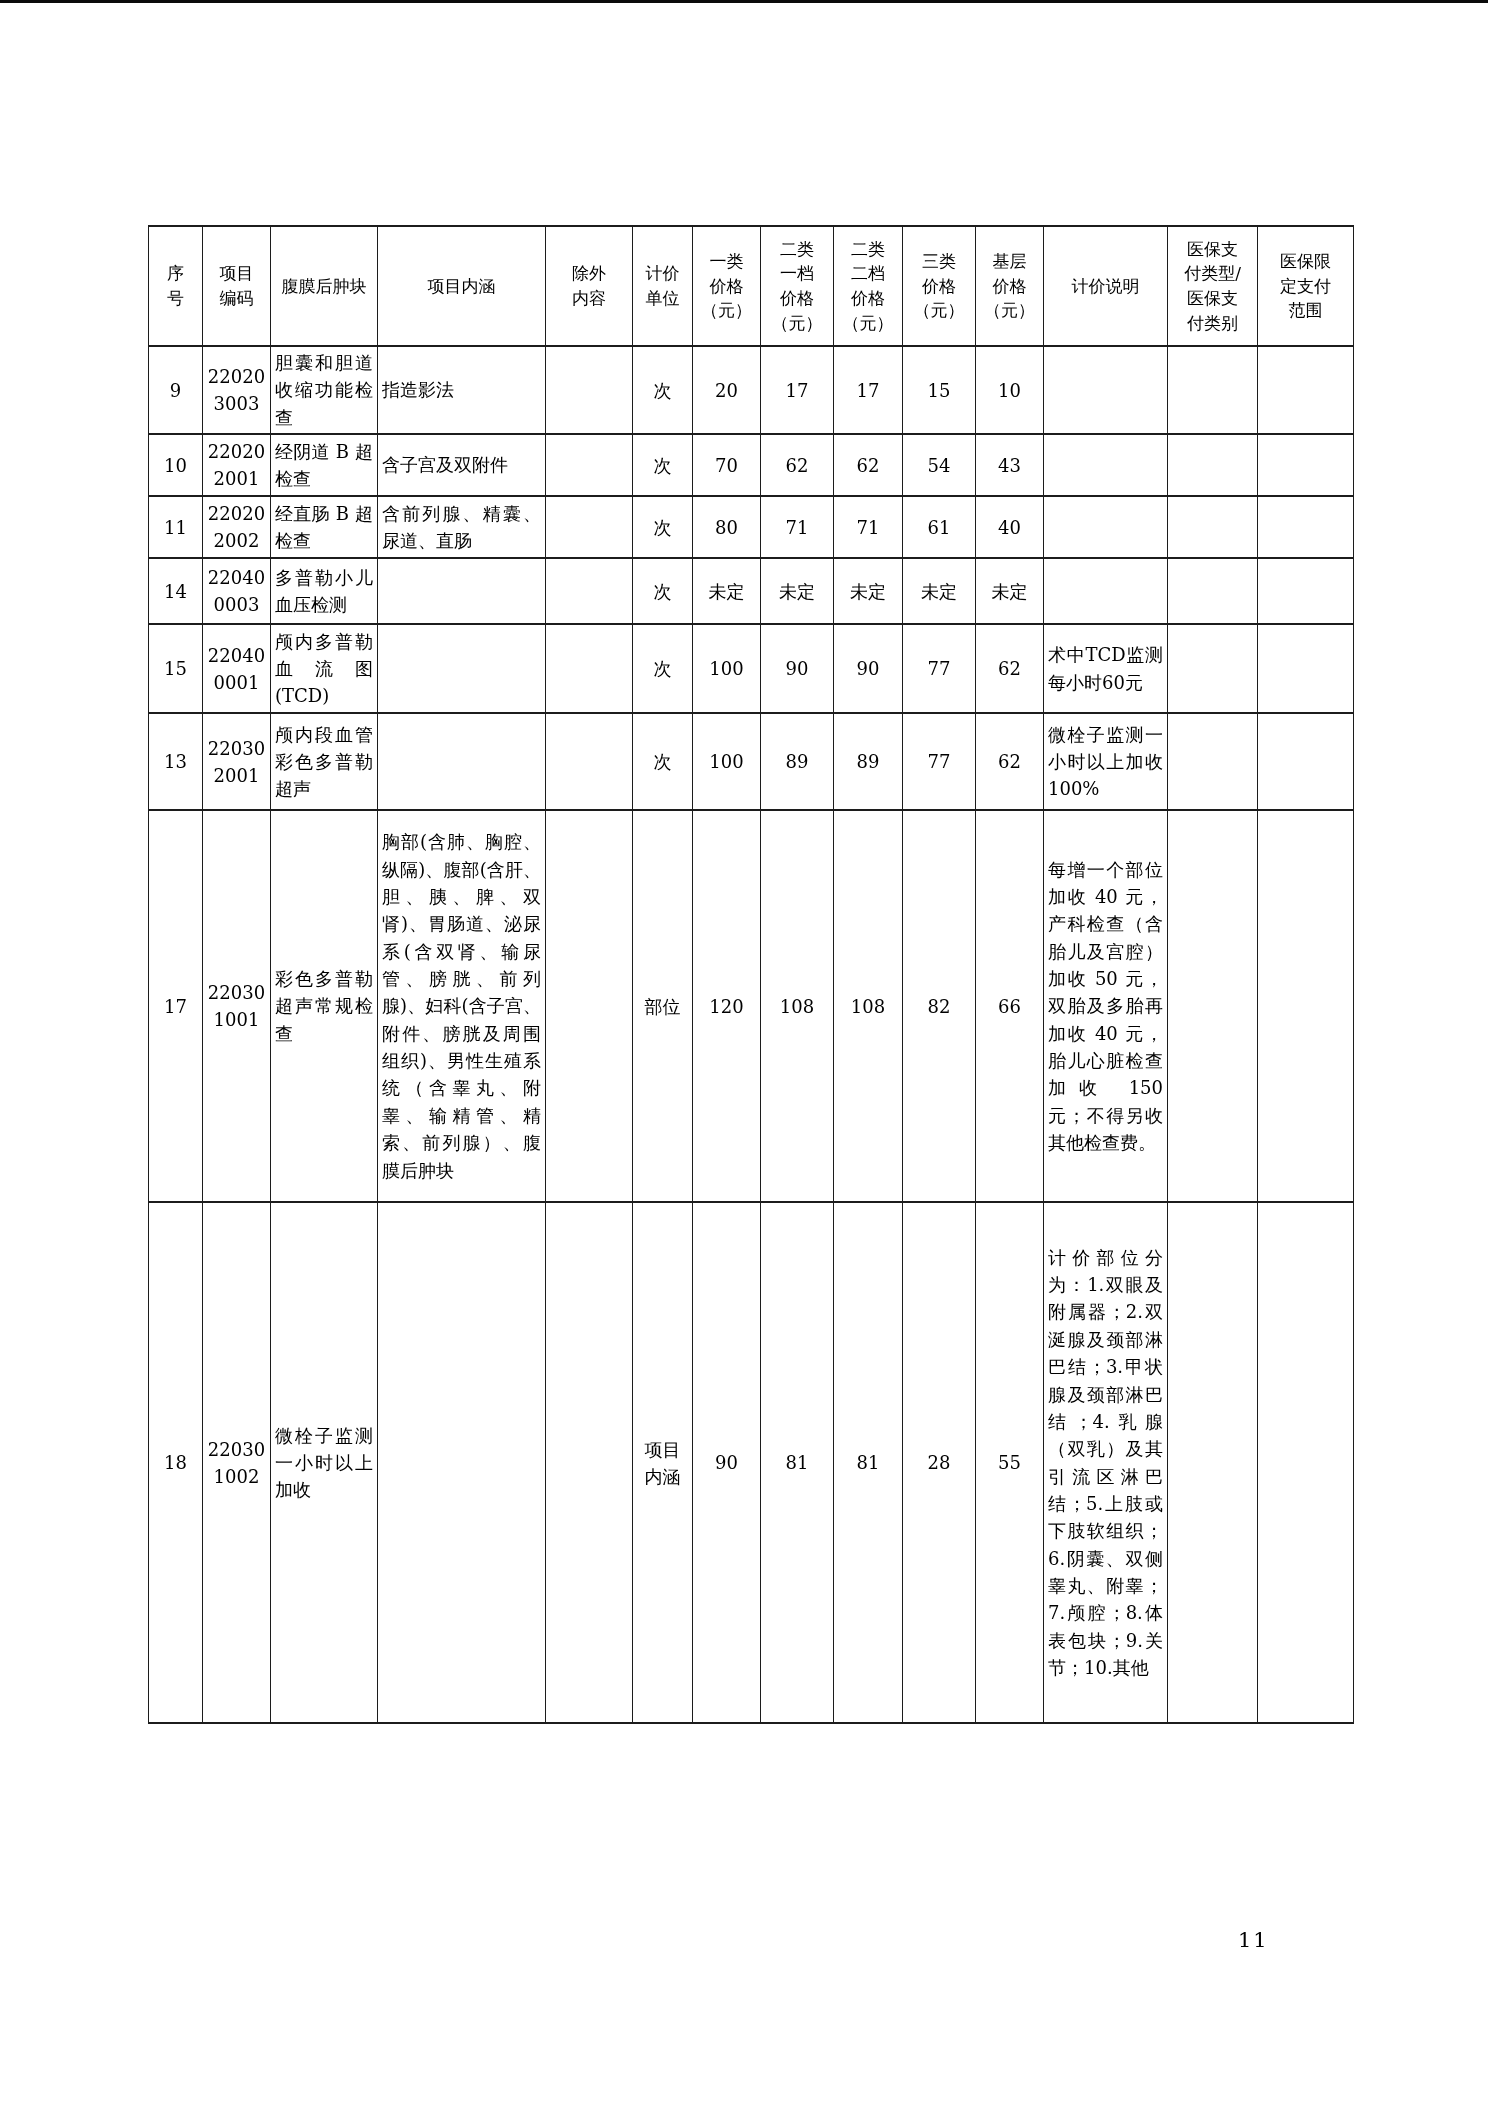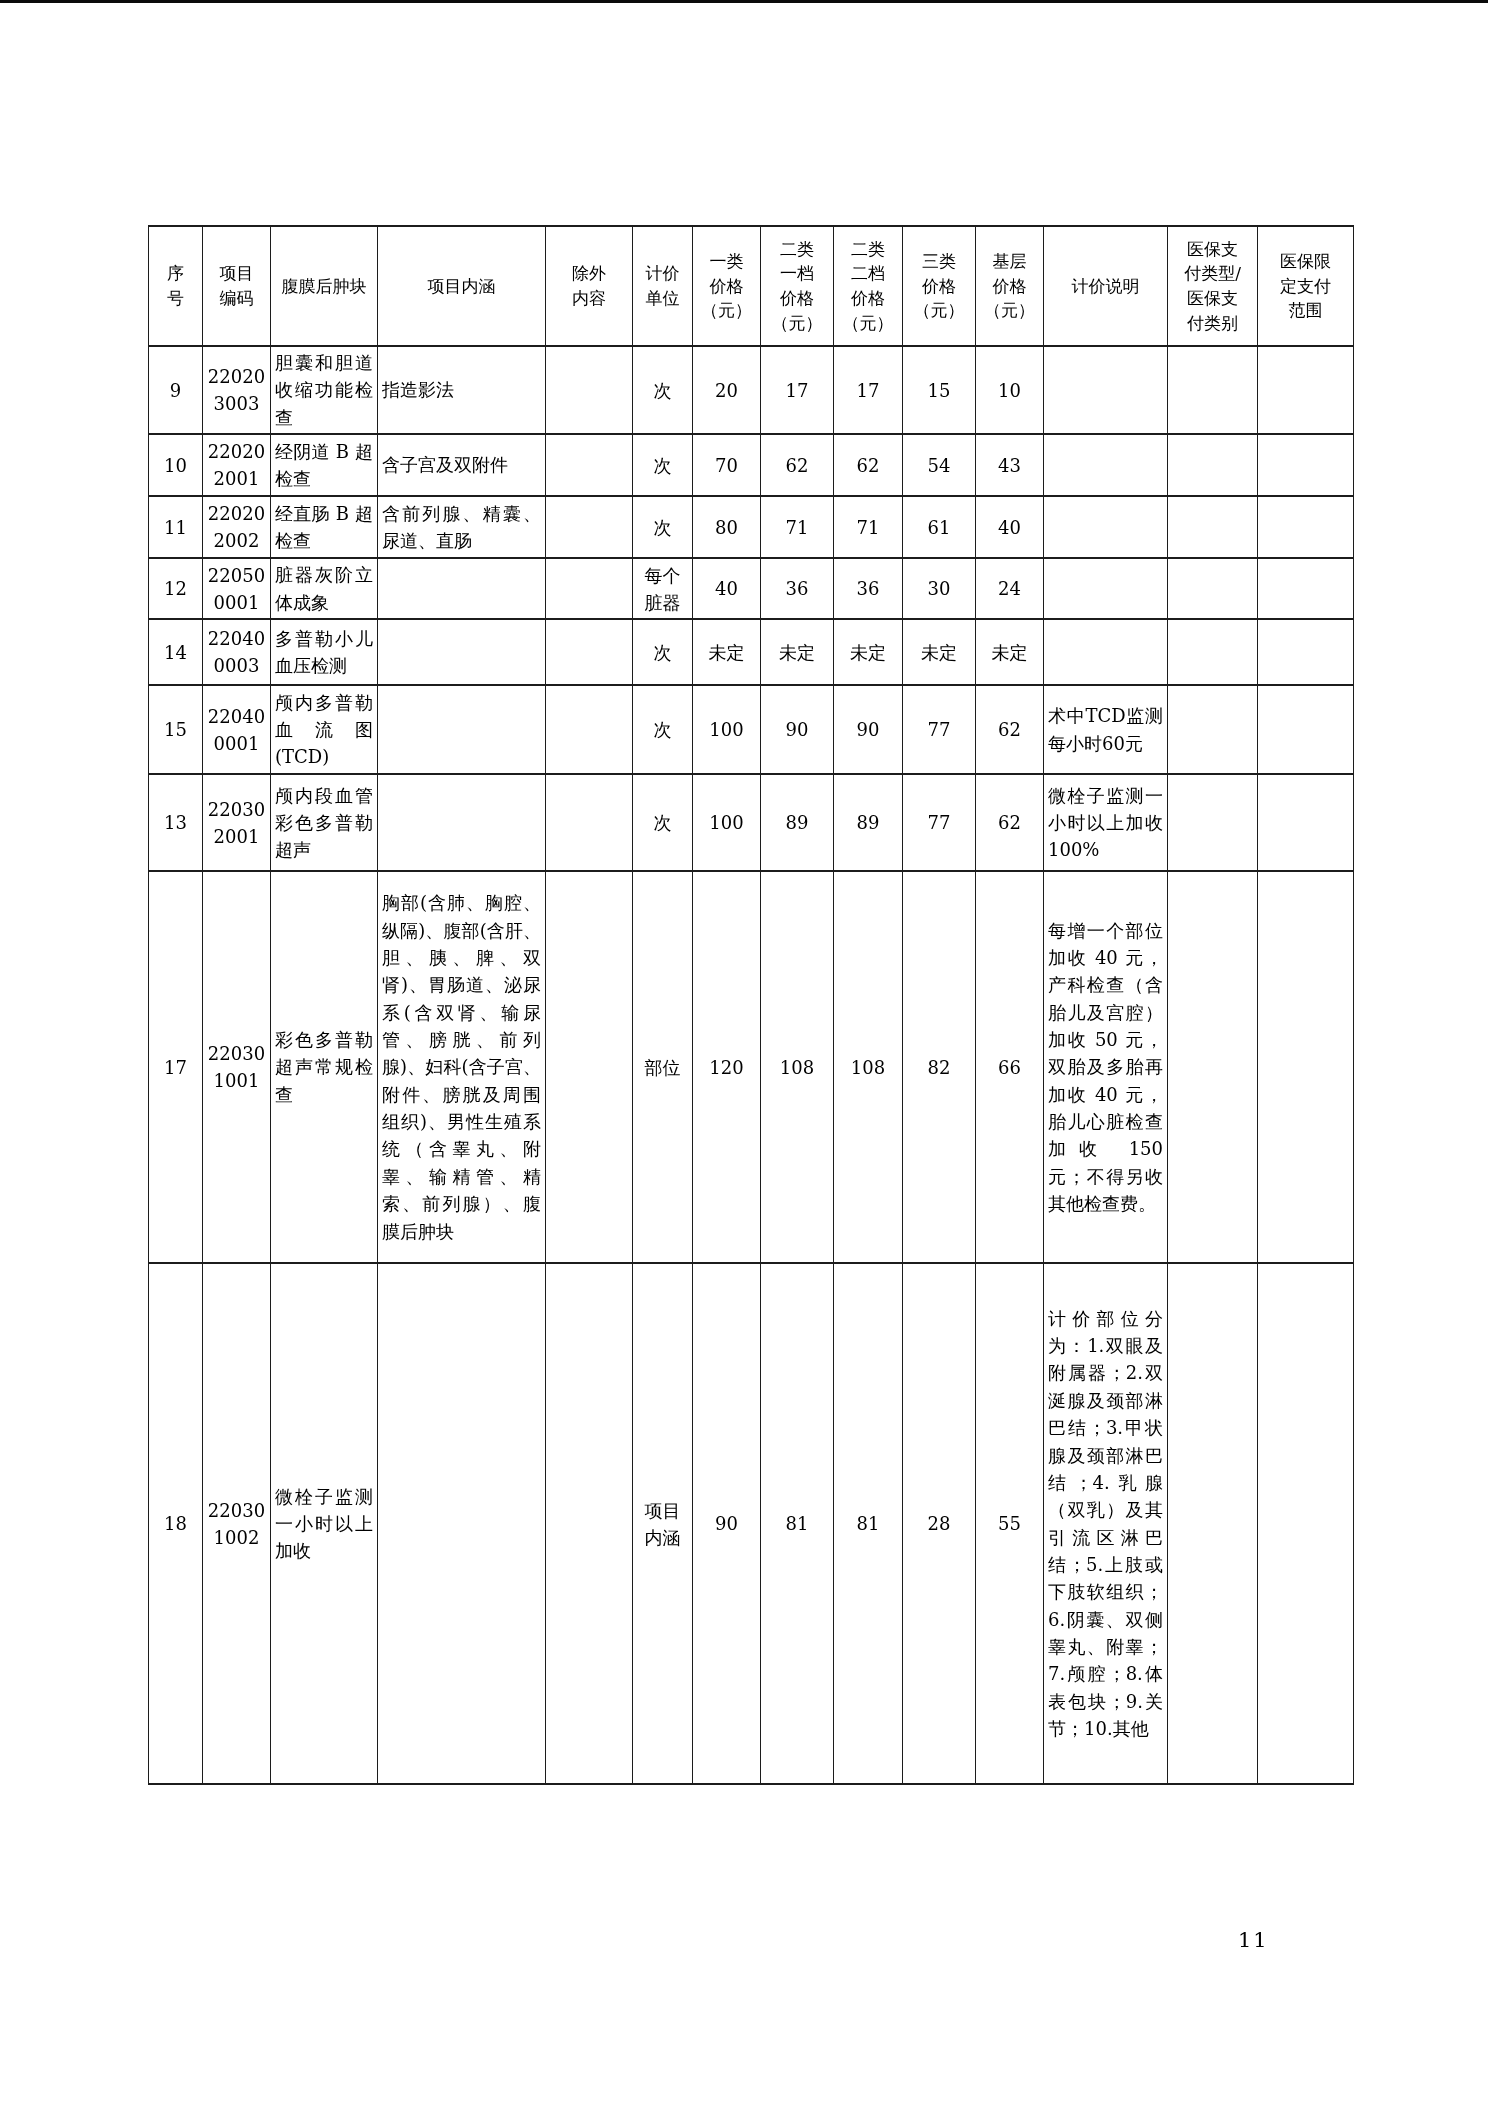--- a/index.html
+++ b/index.html
@@ -163,36 +163,20 @@
           <td class="c">次</td>
           <td class="c">80</td>
           <td class="c">71</td>
           <td class="c">71</td>
           <td class="c">61</td>
           <td class="c">40</td>
           <td class="j"></td>
           <td class="c"></td>
           <td class="c"></td>
         </tr>
-        <tr style="height: 61px;">
-          <td class="c">12</td>
-          <td class="c">22050 0001</td>
-          <td class="j">脏器灰阶立体成象</td>
-          <td class="j"></td>
-          <td class="c"></td>
-          <td class="c">每个脏器</td>
-          <td class="c">40</td>
-          <td class="c">36</td>
-          <td class="c">36</td>
-          <td class="c">30</td>
-          <td class="c">24</td>
-          <td class="j"></td>
-          <td class="c"></td>
-          <td class="c"></td>
-        </tr>
         <tr style="height: 66px; margin-left: 6px;">
           <td class="c">14</td>
           <td class="c">22040 0003</td>
           <td class="j">多普勒小儿血压检测</td>
           <td class="j"></td>
           <td class="c"></td>
           <td class="c">次</td>
           <td class="c">未定</td>
           <td class="c">未定</td>
           <td class="c">未定</td>

